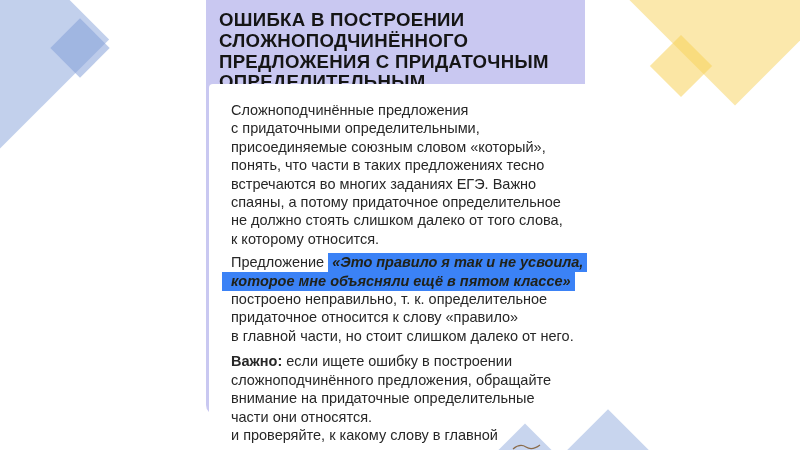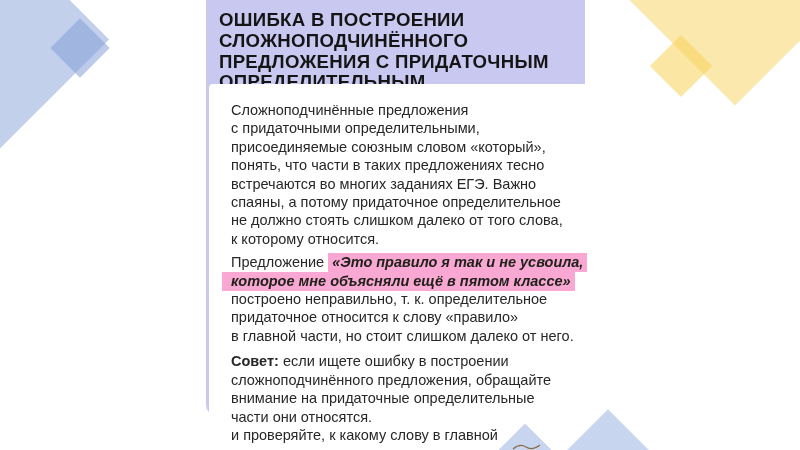--- a/index.html
+++ b/index.html
@@ -30,21 +30,21 @@
   .card {
     position:absolute; left:209px; top:84px; width:446px; height:361px;
     background:#ffffff; border-radius:4px; z-index:2;
     padding:17px 14px 0 22px;
     font-size:14.5px; line-height:18.4px; color:#272727;
   }
   .ln { white-space:nowrap; }
   .para-2 { margin-top:5px; }
   .para-3 { margin-top:7px; }
   .hl {
-    background:#f9a8d4; font-style:italic; font-weight:600;
+    background:#3b82f6; font-style:italic; font-weight:600;
     padding:1px 4px 2px 4px; color:#20221a;
   }
   .hl-line2 { margin-left:-9px; padding-left:9px; }
   .tip-label { font-weight:700; }
 
   .sketch { position:absolute; left:512px; top:441px; z-index:4; }
 </style>
 </head>
 <body>
 
@@ -81,21 +81,21 @@
 
     <div class="para-2">
       <div class="ln"><span>Предложение </span><span class="hl">«Это правило я так и не усвоила,</span></div>
       <div class="ln"><span class="hl hl-line2">которое мне объясняли ещё в пятом классе»</span></div>
       <div class="ln">построено неправильно, т. к. определительное</div>
       <div class="ln">придаточное относится к слову «правило»</div>
       <div class="ln">в главной части, но стоит слишком далеко от него.</div>
     </div>
 
     <div class="para-3">
-      <div class="ln"><span class="tip-label">Совет:</span><span> если ищете ошибку в построении</span></div>
+      <div class="ln"><span class="tip-label">Важно:</span><span> если ищете ошибку в построении</span></div>
       <div class="ln">сложноподчинённого предложения, обращайте</div>
       <div class="ln">внимание на придаточные определительные</div>
       <div class="ln">части они относятся.</div>
       <div class="ln">и проверяйте, к какому слову в главной</div>
     </div>
 
   </div>
 
   <svg class="sketch" width="30" height="10" viewBox="0 0 30 10">
     <path d="M1 8 Q8 2 14 6 T28 4" stroke="#8a6b4a" stroke-width="1.2" fill="none"></path>

